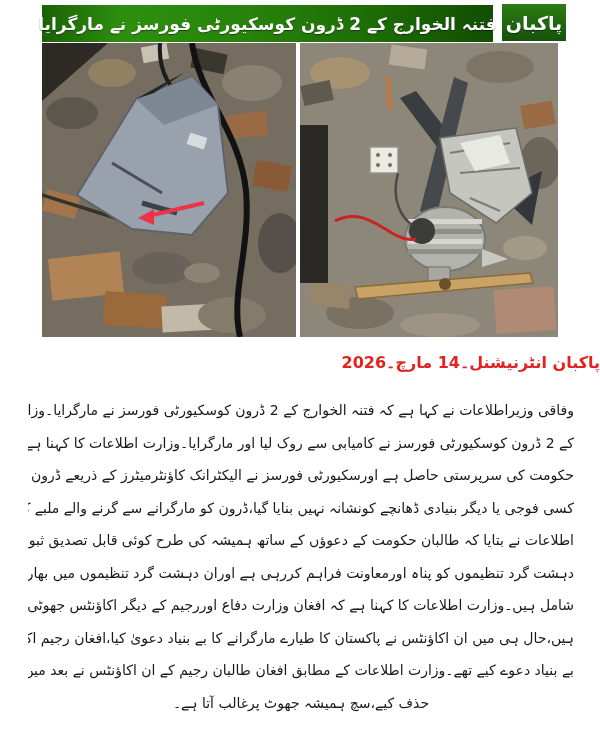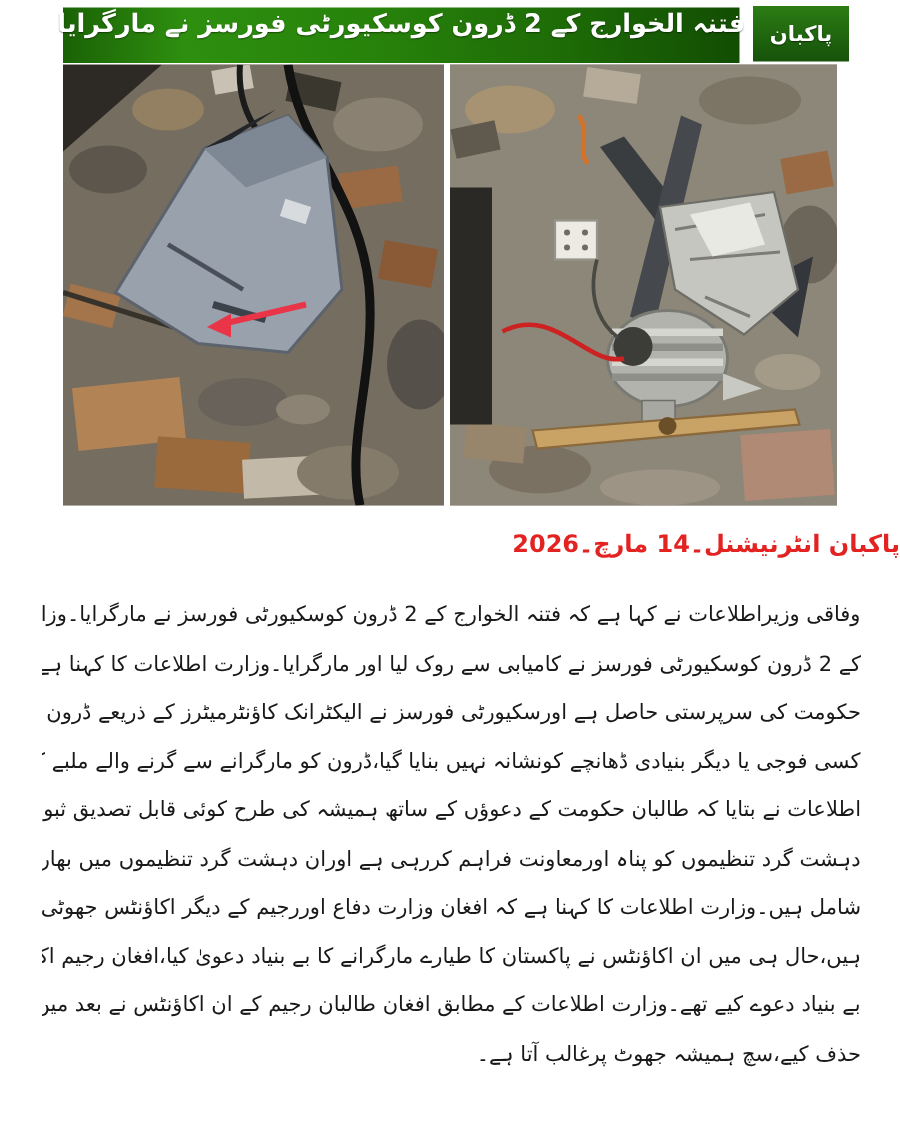--- a/index.html
+++ b/index.html
@@ -4,34 +4,34 @@
 <style>
   html,body{margin:0;padding:0;}
   body{
     width:600px;height:750px;position:relative;background:#ffffff;
     font-family:"DejaVu Sans",sans-serif;overflow:hidden;
   }
   
   .masthead-bar{
     position:absolute;left:42px;top:5px;width:451px;height:37px;
     background:linear-gradient(90deg,#1a6205 0%,#2e8f0f 18%,#27830b 45%,#1d6a06 75%,#124d03 100%);
-    display:flex;align-items:flex-start;justify-content:center;
+    display:flex;align-items:center;justify-content:center;
     direction:rtl;
   }
   .masthead-headline{
     color:#ffffff;font-size:17px;font-weight:bold;white-space:nowrap;
     text-shadow:0 1px 1px rgba(0,0,0,.45);letter-spacing:.2px;
   }
   .brand-box{
     position:absolute;left:502px;top:4px;width:64px;height:37px;
     background:linear-gradient(180deg,#2c7c14,#16520a);
     display:flex;align-items:center;justify-content:center;direction:rtl;
   }
   .brand-label{
-    color:#ffffff;font-size:14px;font-weight:bold;white-space:nowrap;
+    color:#ffffff;font-size:19px;font-weight:bold;white-space:nowrap;
     text-shadow:0 1px 1px rgba(0,0,0,.5);
   }
   
   .photo-strip{position:absolute;left:42px;top:43px;width:516px;height:294px;display:flex;}
   .photo{height:294px;overflow:hidden;background:#6e675c;}
   .photo.left{width:254px;margin-right:4px;}
   .photo.right{width:258px;}
   .photo svg{display:block;}
   
   .dateline{
@@ -41,21 +41,21 @@
   }
   
   .article{
     position:absolute;left:28px;top:394px;width:546px;
     direction:rtl;color:#191919;
   }
   .article .line{
     height:32.5px;line-height:32.5px;font-size:14px;
     white-space:nowrap;overflow:hidden;text-align:right;
   }
-  .article .line.last{text-align:right;}
+  .article .line.last{text-align:center;}
 </style>
 </head>
 <body>
 
 <div class="masthead-bar">
   <span class="masthead-headline">فتنہ الخوارج کے 2 ڈرون کوسکیورٹی فورسز نے مارگرایا</span>
 </div>
 <div class="brand-box">
   <span class="brand-label">پاکبان</span>
 </div>

